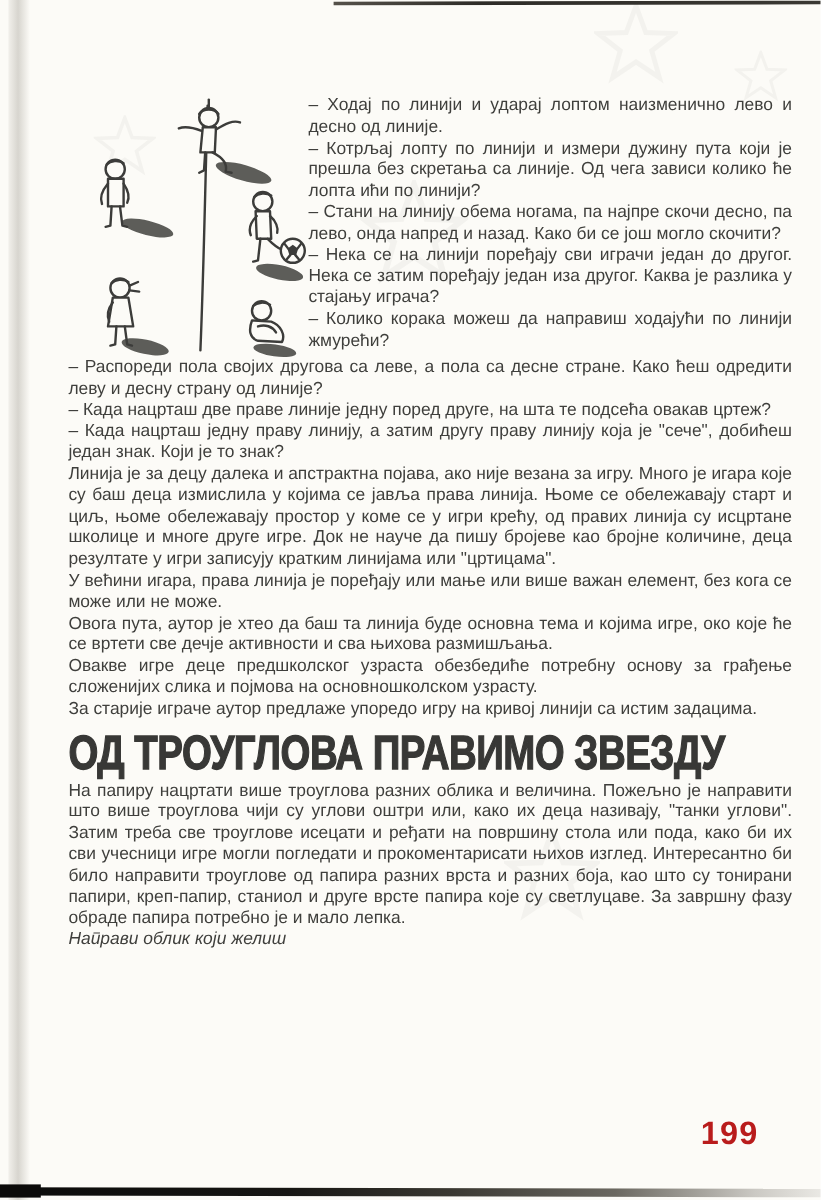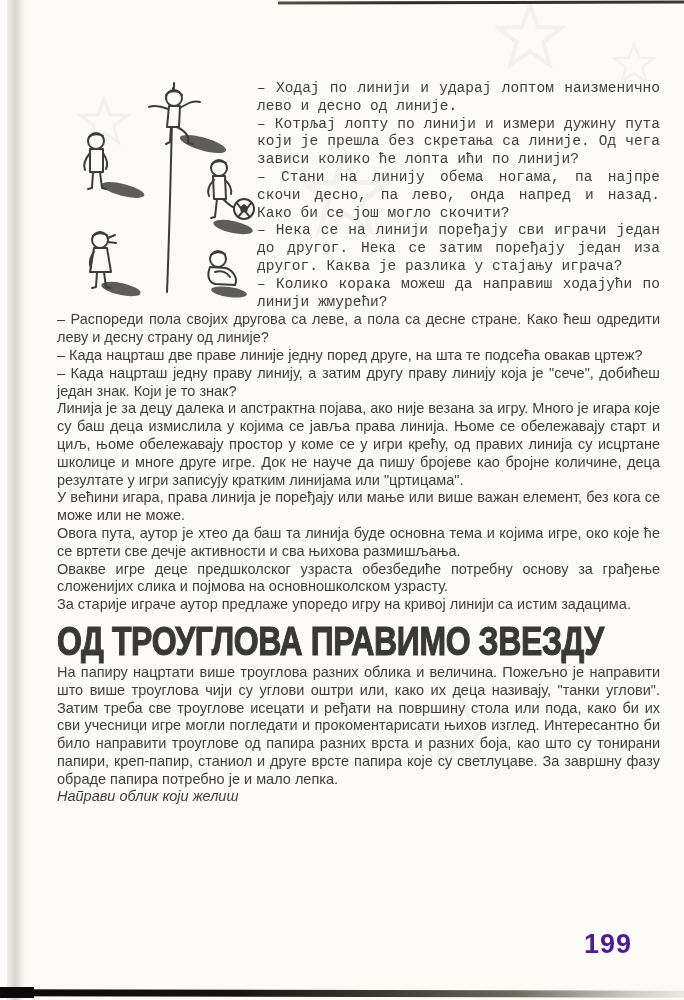--- a/index.html
+++ b/index.html
@@ -42,38 +42,38 @@
   .content p{
     margin:0;
     font-size:14.5px;
     line-height:17.8px;
     text-align:justify;
     color:#3f3f3c;
   }
   .top-row{display:flex;}
   .figure-wrap{width:200px;height:218px;flex:none;position:relative;}
   .figure-wrap svg{position:absolute;left:-6px;top:0;}
-  .bullets-col{flex:1;min-width:0;font-family:Liberation Mono, monospace;}
+  .bullets-col{flex:1;min-width:0;}
 
   h1.section-heading{
     margin:7px 0 3px 0;
     font-size:40px;
     line-height:40px;
     font-weight:bold;
     color:#383836;
     -webkit-text-stroke:1.1px #383836;
     letter-spacing:-0.5px;
     white-space:nowrap;
     transform:scaleX(0.80);
     transform-origin:left center;
   }
   p.italic-sub{font-style:italic;}
   .page-number{
     position:absolute;right:52px;bottom:40px;
-    font-size:27px;font-weight:bold;color:#4c1d95;letter-spacing:1px;
+    font-size:27px;font-weight:bold;color:#b91c1c;letter-spacing:1px;
   }
   .sketch{stroke:#3c3c3a;stroke-width:2;fill:none;stroke-linecap:round;stroke-linejoin:round;}
   .sketch-fill{stroke:#3c3c3a;stroke-width:2;fill:#fcfbf7;stroke-linejoin:round;}
   .shadow{fill:#474743;opacity:0.88;stroke:none;}
 </style>
 </head>
 <body>
 
 <div class="page">
 

